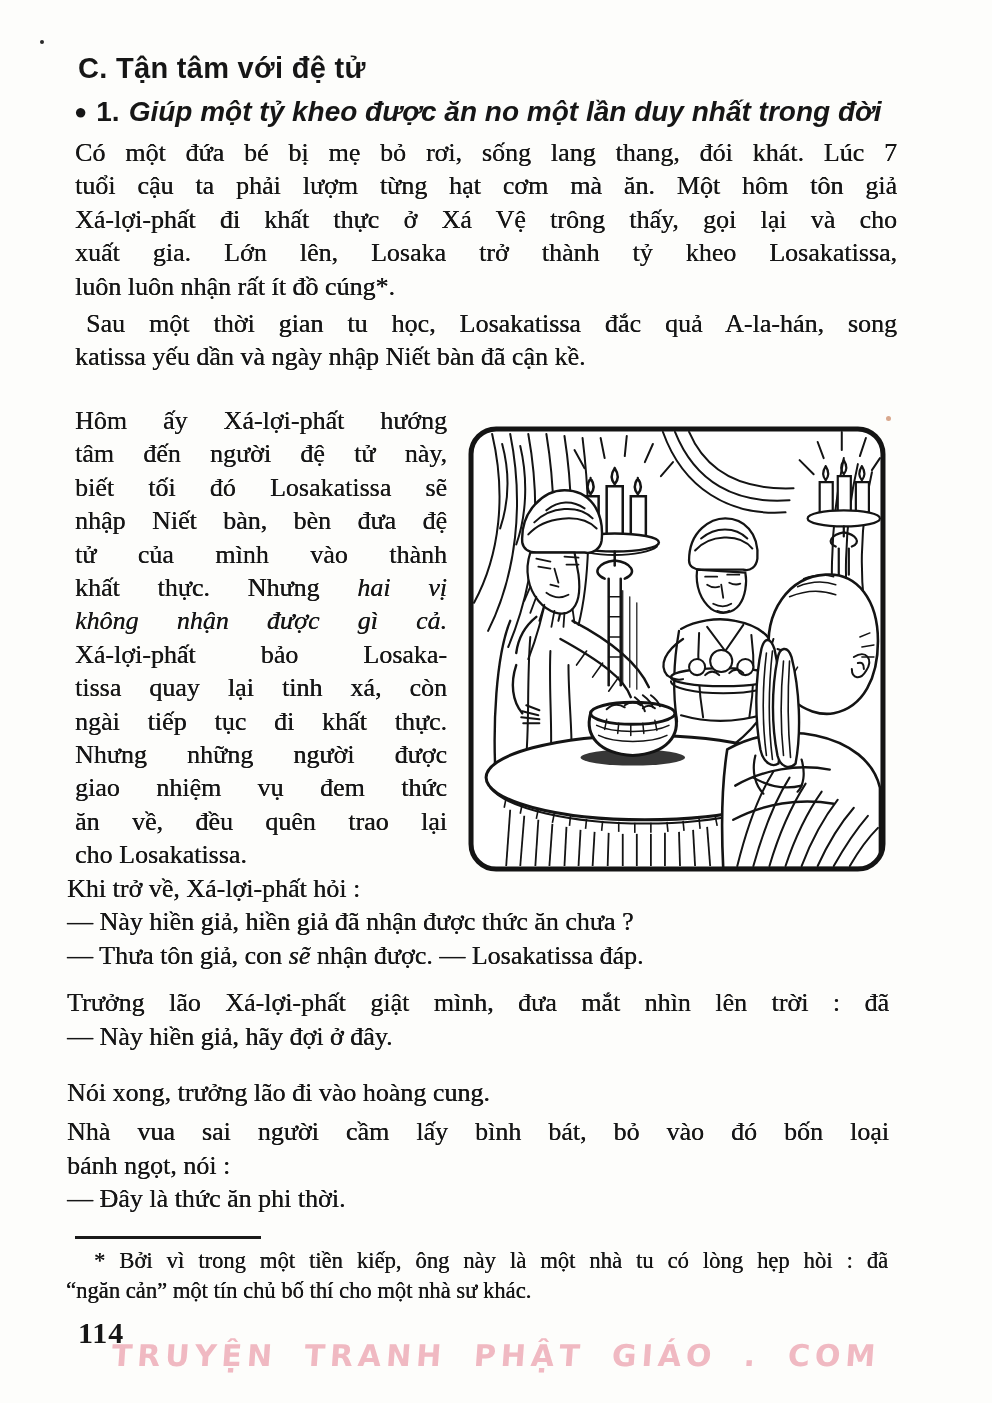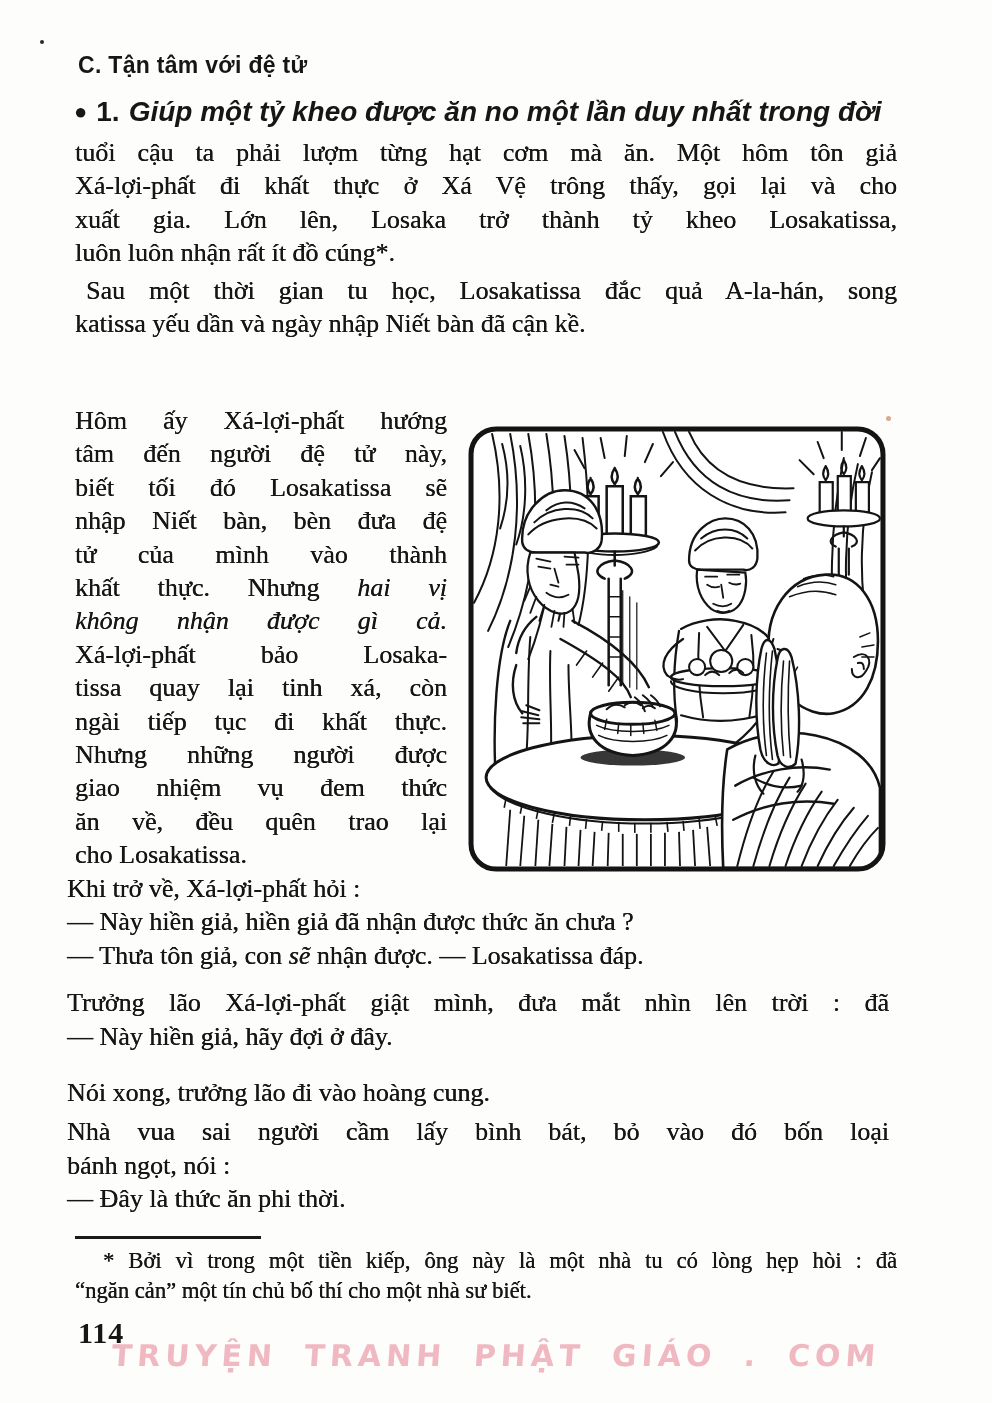--- a/index.html
+++ b/index.html
@@ -15,21 +15,21 @@
     text-align:justify; text-align-last:justify;
     text-shadow:.3px 0 currentColor;
   }
   .line.no-j{text-align-last:left;}
   .line .it, .it{font-style:italic;}
   .line.ind{text-indent:28px;}
 
   #heading{
     position:absolute; left:78px; top:52px;
     font-family:"Liberation Sans", sans-serif; font-weight:700;
-    font-size:23px; letter-spacing:.3px;
+    font-size:29px; letter-spacing:.3px;
   }
   #subheading{
     position:absolute; left:74px; top:96px;
     font-family:"Liberation Sans", sans-serif; font-weight:700; font-size:28px;
     display:flex; align-items:baseline; gap:9px; white-space:nowrap;
   }
   #subheading .bullet{font-size:22px; transform:translateY(-2px);}
   #subheading .subtitle{font-style:italic;}
 
   #intro{left:75px; top:136px; width:822px;}
@@ -38,21 +38,21 @@
 
   #illustration{
     position:absolute; left:466px; top:423px; width:422px; height:452px;
   }
   #illustration svg{display:block;}
 
   #footnote-rule{
     position:absolute; left:75px; top:1236px; width:186px; height:3px;
     background:#1a1a1a;
   }
-  #footnote{left:75px; top:1246px; width:822px;}
+  #footnote{left:66px; top:1246px; width:822px;}
   #footnote .line{font-size:22.6px; line-height:30px;}
 
   #pagenum{
     position:absolute; left:78px; top:1316px;
     font-size:30px; font-weight:700; letter-spacing:1px;
   }
   #watermark{
     position:absolute; left:0; top:1338px; width:992px; text-align:center;
     font-family:"DejaVu Sans", sans-serif; font-weight:700;
     font-size:30px; letter-spacing:5px; word-spacing:12px;
@@ -73,20 +73,21 @@
   <div id="heading">C. Tận tâm với đệ tử</div>
 
   <div id="subheading">
     <span class="bullet">●</span>
     <span class="num">1.</span>
     <span class="subtitle">Giúp một tỷ kheo được ăn no một lần duy nhất trong đời</span>
   </div>
 
   <div class="lines" id="intro">
 
+  <div class="line">Có một đứa bé bị mẹ bỏ rơi, sống lang thang, đói khát. Lúc 7</div>
       <div class="line">tuổi cậu ta phải lượm từng hạt cơm mà ăn. Một hôm tôn giả</div>
       <div class="line">Xá-lợi-phất đi khất thực ở Xá Vệ trông thấy, gọi lại và cho</div>
       <div class="line">xuất gia. Lớn lên, Losaka trở thành tỷ kheo Losakatissa,</div>
       <div class="line no-j">luôn luôn nhận rất ít đồ cúng*.</div>
       <div class="line" style="margin-top: 4px; margin-left: 11px;">Sau một thời gian tu học, Losakatissa đắc quả A-la-hán, song</div>
       <div class="line no-j">katissa yếu dần và ngày nhập Niết bàn đã cận kề.</div>
     </div>
 
   <div class="lines" id="leftcol">
 
@@ -399,20 +400,20 @@
       <div class="line" style="margin-top: 6px;">Nhà vua sai người cầm lấy bình bát, bỏ vào đó bốn loại</div>
       <div class="line no-j">bánh ngọt, nói :</div>
       <div class="line no-j">— Đây là thức ăn phi thời.</div>
     </div>
 
   <div id="footnote-rule"></div>
 
   <div class="lines" id="footnote">
 
   <div class="line ind">* Bởi vì trong một tiền kiếp, ông này là một nhà tu có lòng hẹp hòi : đã</div>
-      <div class="line no-j">“ngăn cản” một tín chủ bố thí cho một nhà sư biết.</div>
+      <div class="line no-j">“ngăn cản” một tín chủ bố thí cho một nhà sư khác.</div>
     </div>
 
   <div id="pagenum">114</div>
 
   <div id="watermark">TRUYỆN TRANH PHẬT GIÁO . COM</div>
 
 </div>
 
 </body></html>

